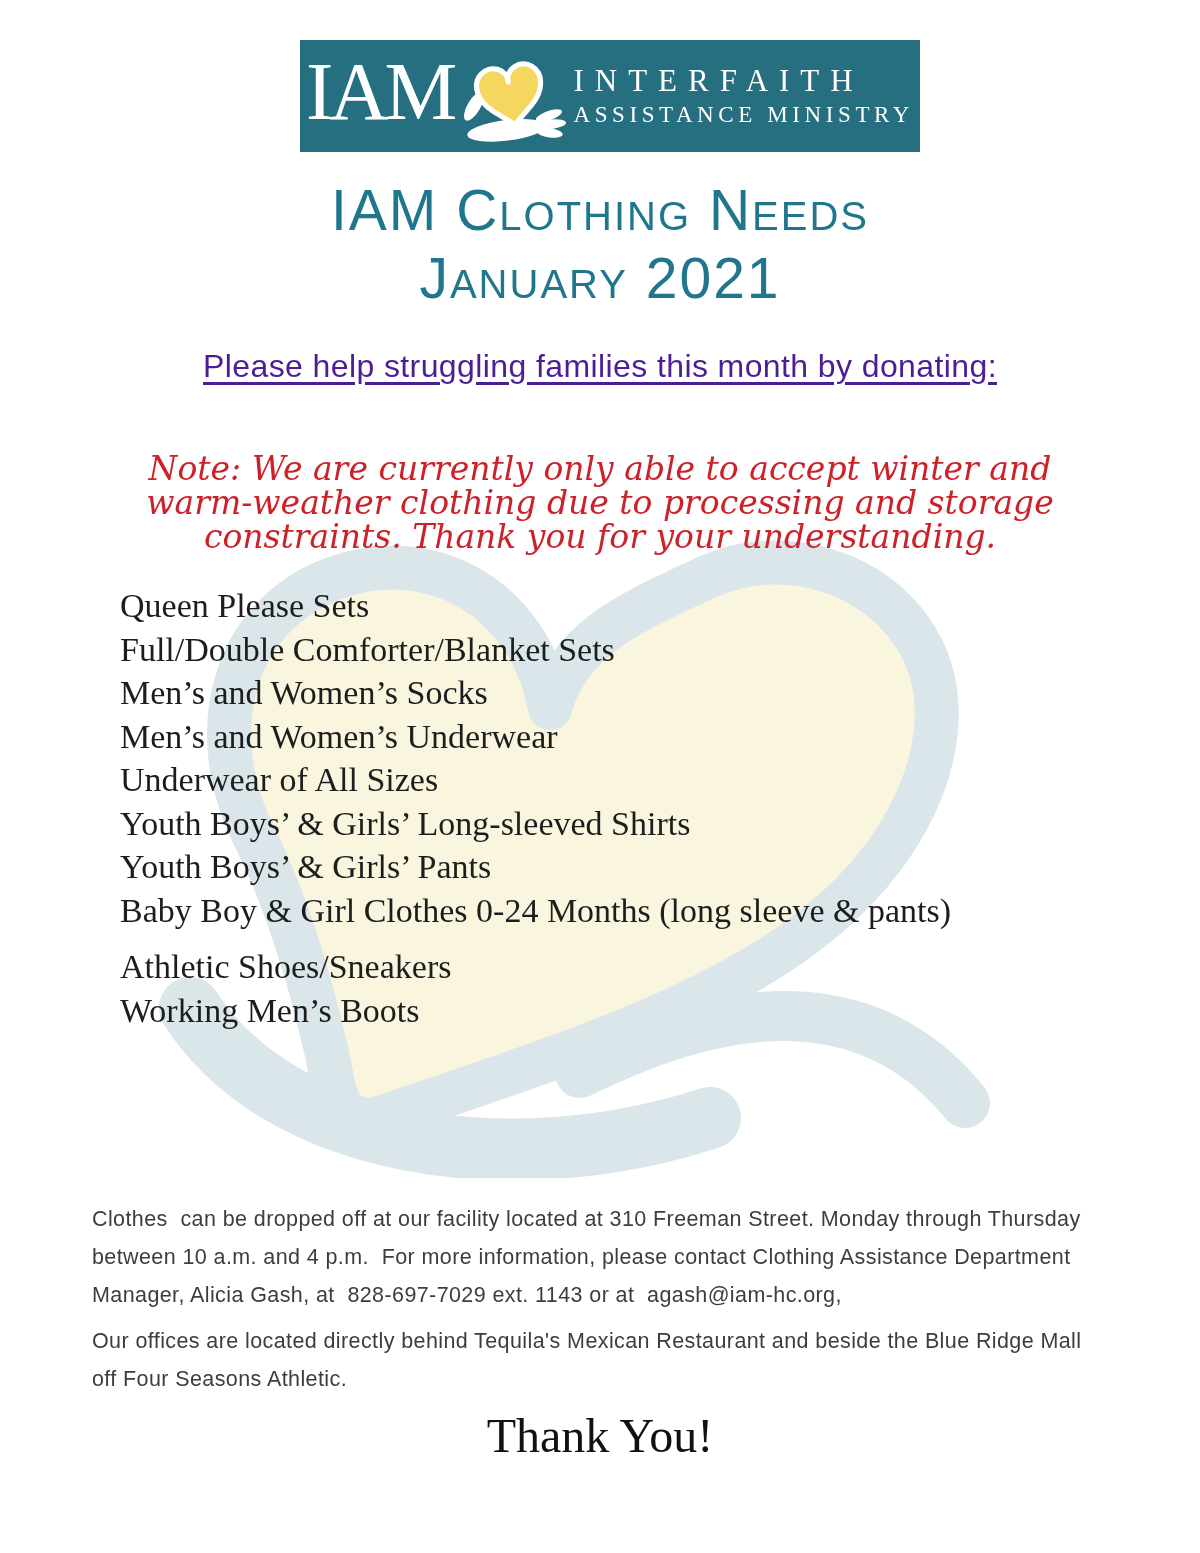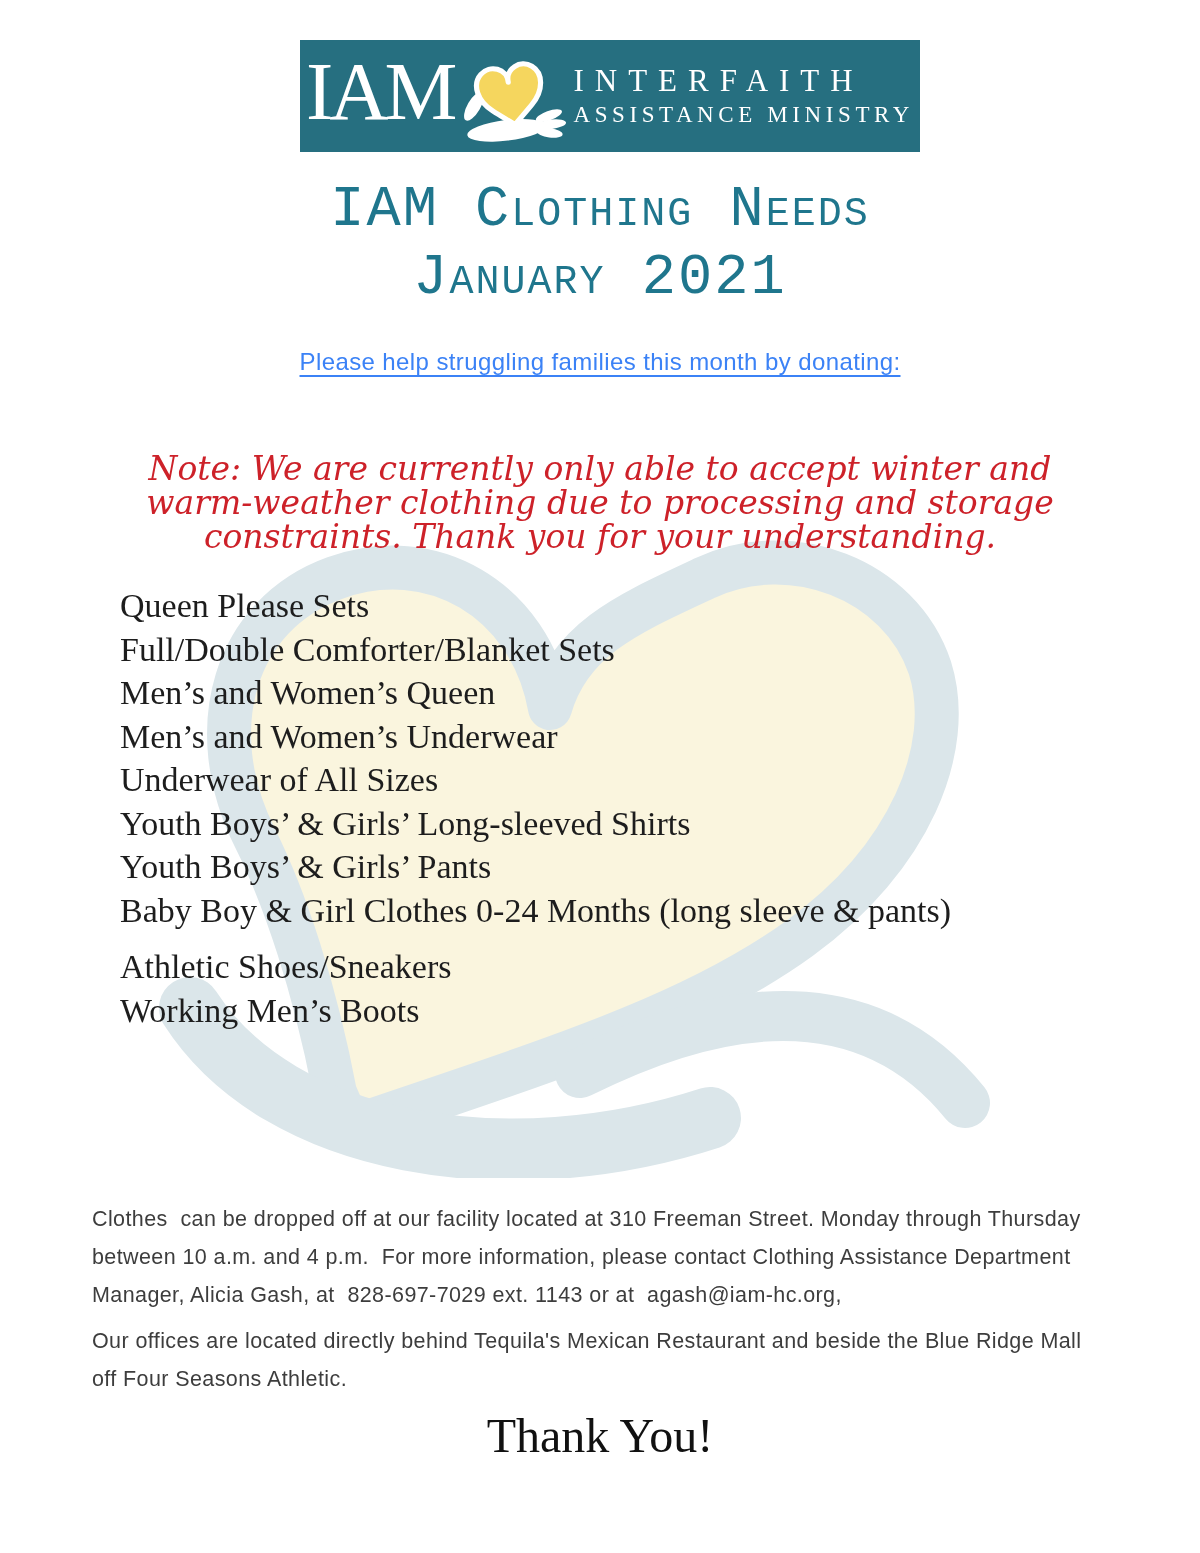--- a/index.html
+++ b/index.html
@@ -18,27 +18,27 @@
     color:#ffffff;font-family:"Liberation Serif",serif;font-size:82px;line-height:1;
     letter-spacing:-4px;margin-top:-8px;
   }
   .logo-mark{width:112px;height:92px;margin:4px 6px 0 2px;flex:0 0 auto;}
   .org{display:flex;flex-direction:column;color:#ffffff;font-family:"Liberation Serif",serif;}
   .org-l1{font-size:31px;letter-spacing:11px;line-height:1.05;}
   .org-l2{font-size:23px;letter-spacing:4.6px;margin-top:5px;line-height:1.05;}
   
   .title{
     position:absolute;left:0;top:176px;width:100%;text-align:center;z-index:1;
-    color:#1f768d;font-family:Liberation Mono, monospace;font-weight:400;
+    color:#1f768d;font-family:Liberation Sans, sans-serif;font-weight:400;
     font-variant:small-caps;font-size:57px;line-height:1.2;letter-spacing:2px;margin:0;
   }
   
   .subtitle{position:absolute;left:0;top:348px;width:100%;text-align:center;z-index:1;}
   .subtitle span{
-    font-family:"Liberation Sans",sans-serif;font-size:24px;color:#3b82f6;
+    font-family:"Liberation Sans",sans-serif;font-size:32px;color:#4c1d95;
     letter-spacing:0.4px;text-decoration:underline;text-underline-offset:5px;
   }
   
   .note{
     position:absolute;left:105px;top:452px;width:990px;z-index:1;text-align:center;
     color:#cd2129;font-family:"DejaVu Serif","Liberation Serif",serif;
     font-style:italic;font-size:33px;line-height:34px;
   }
   
   .needs{
@@ -97,21 +97,21 @@
   <div class="subtitle">
     <span>Please help struggling families this month by donating:</span>
   </div>
 
   <div class="note">Note: We are currently only able to accept winter and warm-weather clothing due to processing and storage constraints. Thank you for your understanding.</div>
 
   <div class="needs">
     <div class="group">
       <div class="item">Queen Please Sets</div>
       <div class="item">Full/Double Comforter/Blanket Sets</div>
-      <div class="item">Men’s and Women’s Queen</div>
+      <div class="item">Men’s and Women’s Socks</div>
       <div class="item">Men’s and Women’s Underwear</div>
       <div class="item">Underwear of All Sizes</div>
       <div class="item">Youth Boys’ &amp; Girls’ Long-sleeved Shirts</div>
       <div class="item">Youth Boys’ &amp; Girls’ Pants</div>
       <div class="item">Baby Boy &amp; Girl Clothes 0-24 Months (long sleeve &amp; pants)</div>
     </div>
     <div class="group group2">
       <div class="item">Athletic Shoes/Sneakers</div>
       <div class="item">Working Men’s Boots</div>
     </div>

